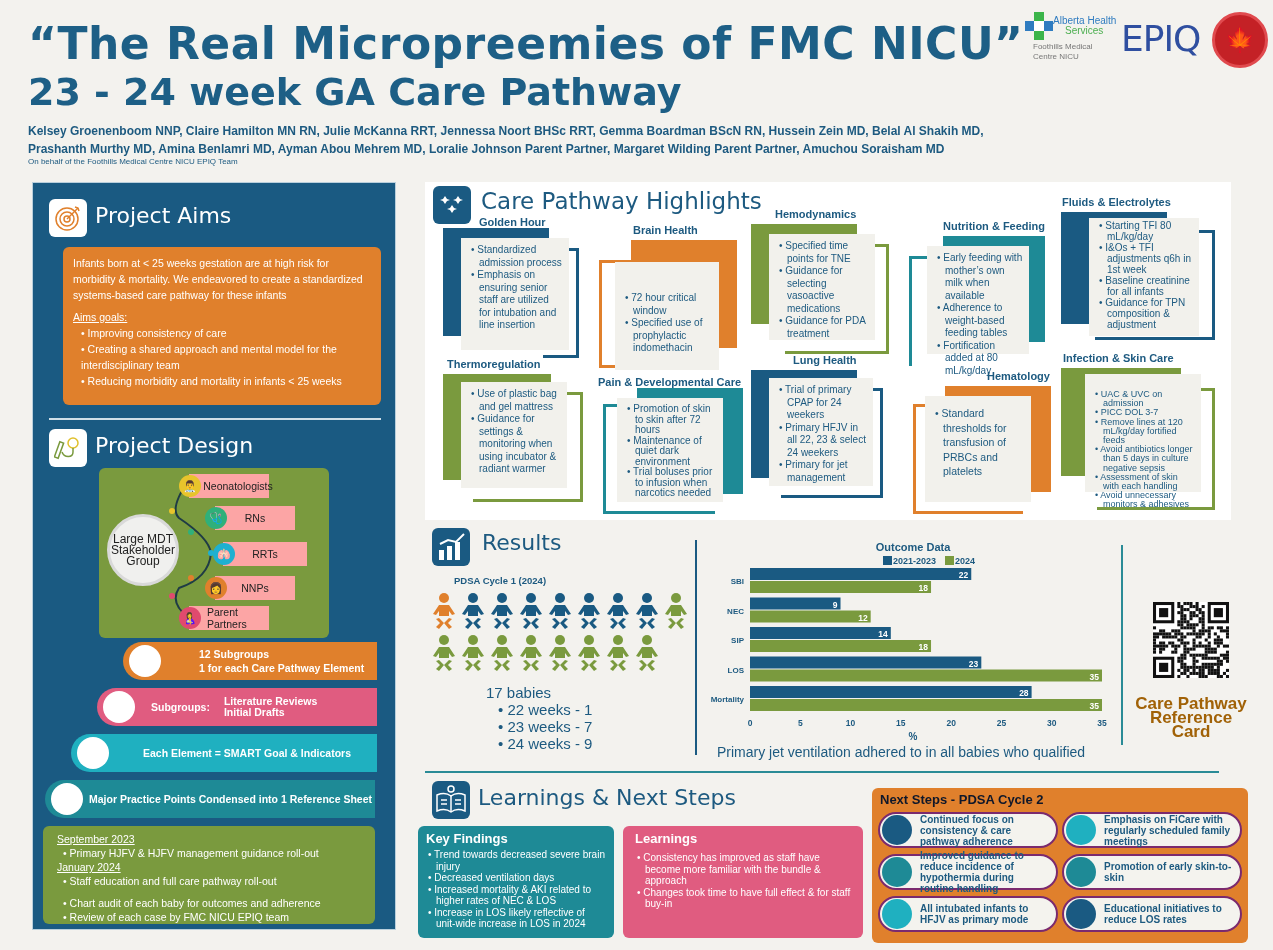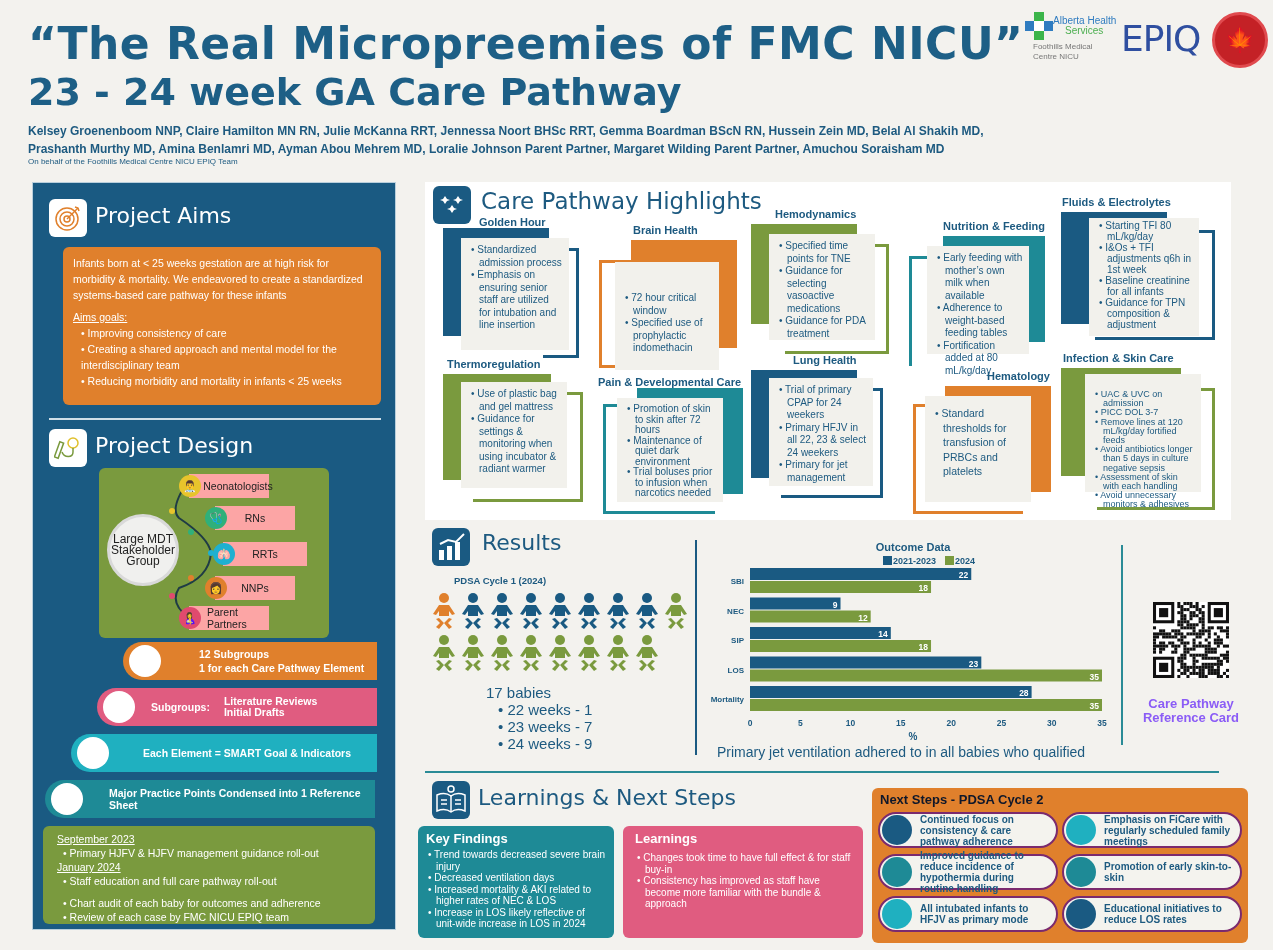--- a/index.html
+++ b/index.html
@@ -51,21 +51,21 @@
 .pdsa{left:454px;top:575px;font-size:9.5px;font-weight:700;color:#1d5a80}
 .babies{left:430px;top:592px;width:270px}
 .baby{position:absolute;width:26px;height:40px}
 .bcount{left:486px;top:684px;font-size:15px;color:#1d5a80;line-height:17px}
 .bcount ul{list-style:none;padding-left:12px}
 .bcount li:before{content:"• "}
 .vline{position:absolute;width:2px;background:#1a5a82}
 
 .chart{left:700px;top:535px;width:420px;height:210px}
 .qr{left:1153px;top:602px;width:76px;height:76px;background:#fff}
-.qr-lbl{left:1135px;top:697px;width:112px;text-align:center;font-size:13px;font-weight:700;color:#8b5cf6;line-height:14px}
+.qr-lbl{left:1135px;top:697px;width:112px;text-align:center;font-size:17px;font-weight:700;color:#a16207;line-height:14px}
 .hline{position:absolute;height:2px;background:#2a8b96}
 
 .ln-icon{left:432px;top:781px;width:38px;height:38px;background:#1a5a82;border-radius:6px}
 .ln-title{left:478px;top:785px;font-size:22px;color:#1d5a80;font-family:"DejaVu Sans",sans-serif}
 .kf{left:418px;top:826px;width:196px;height:112px;background:#1e8a96;border-radius:6px;color:#fff;padding:5px 8px}
 .kf h3,.lrn h3{font-size:13px;font-weight:700;margin-bottom:3px}
 .kf ul,.lrn ul{list-style:none;font-size:10px;line-height:11.5px}
 .kf li,.lrn li{padding-left:10px;text-indent:-8px}
 .kf li:before,.lrn li:before{content:"• "}
 .lrn{left:623px;top:826px;width:240px;height:112px;background:#e05c80;border-radius:6px;color:#fff;padding:5px 12px}
@@ -172,21 +172,21 @@
       <div>Literature Reviews</div>
       <div>Initial Drafts</div>
     </div>
   </div>
   <div class="pill" style="left:38px;top:551px;width:306px;background:#1fb0c0">
     <div class="circ"></div>
     <div style="margin-left:72px">Each Element = SMART Goal &amp; Indicators</div>
   </div>
   <div class="pill" style="left:12px;top:597px;width:330px;background:#1e8a96">
     <div class="circ"></div>
-    <div style="margin-left:64px">Major Practice Points Condensed into 1 Reference Sheet</div>
+    <div style="margin-left:44px">Major Practice Points Condensed into 1 Reference Sheet</div>
   </div>
 
   <div class="timeline" style="top:643px">
     <div class="hd">September 2023</div>
     <ul>
         <li>Primary HJFV &amp; HJFV management guidance roll-out</li>
       </ul>
     <div class="hd">January 2024</div>
     <ul>
         <li>Staff education and full care pathway roll-out</li>
@@ -751,22 +751,22 @@
   <ul>
     <li>Trend towards decreased severe brain injury</li>
     <li>Decreased ventilation days</li>
     <li>Increased mortality &amp; AKI related to higher rates of NEC &amp; LOS</li>
     <li>Increase in LOS likely reflective of unit-wide increase in LOS in 2024</li>
   </ul>
 </div>
 <div class="abs lrn">
   <h3>Learnings</h3>
   <ul style="margin-top:6px">
+    <li>Consistency has improved as staff have become more familiar with the bundle &amp; approach</li>
     <li>Changes took time to have full effect &amp; for staff buy-in</li>
-    <li>Consistency has improved as staff have become more familiar with the bundle &amp; approach</li>
   </ul>
 </div>
 <div class="abs ns">
   <h3>Next Steps - PDSA Cycle 2</h3>
   <div id="ns-items">
       <div class="ns-item" style="left: 6px; top: 24px;">
         <div class="dot" style="background: rgb(26, 90, 130);"></div>
         <span>Continued focus on consistency &amp; care pathway adherence</span>
       </div>
       <div class="ns-item" style="left: 190px; top: 24px;">

